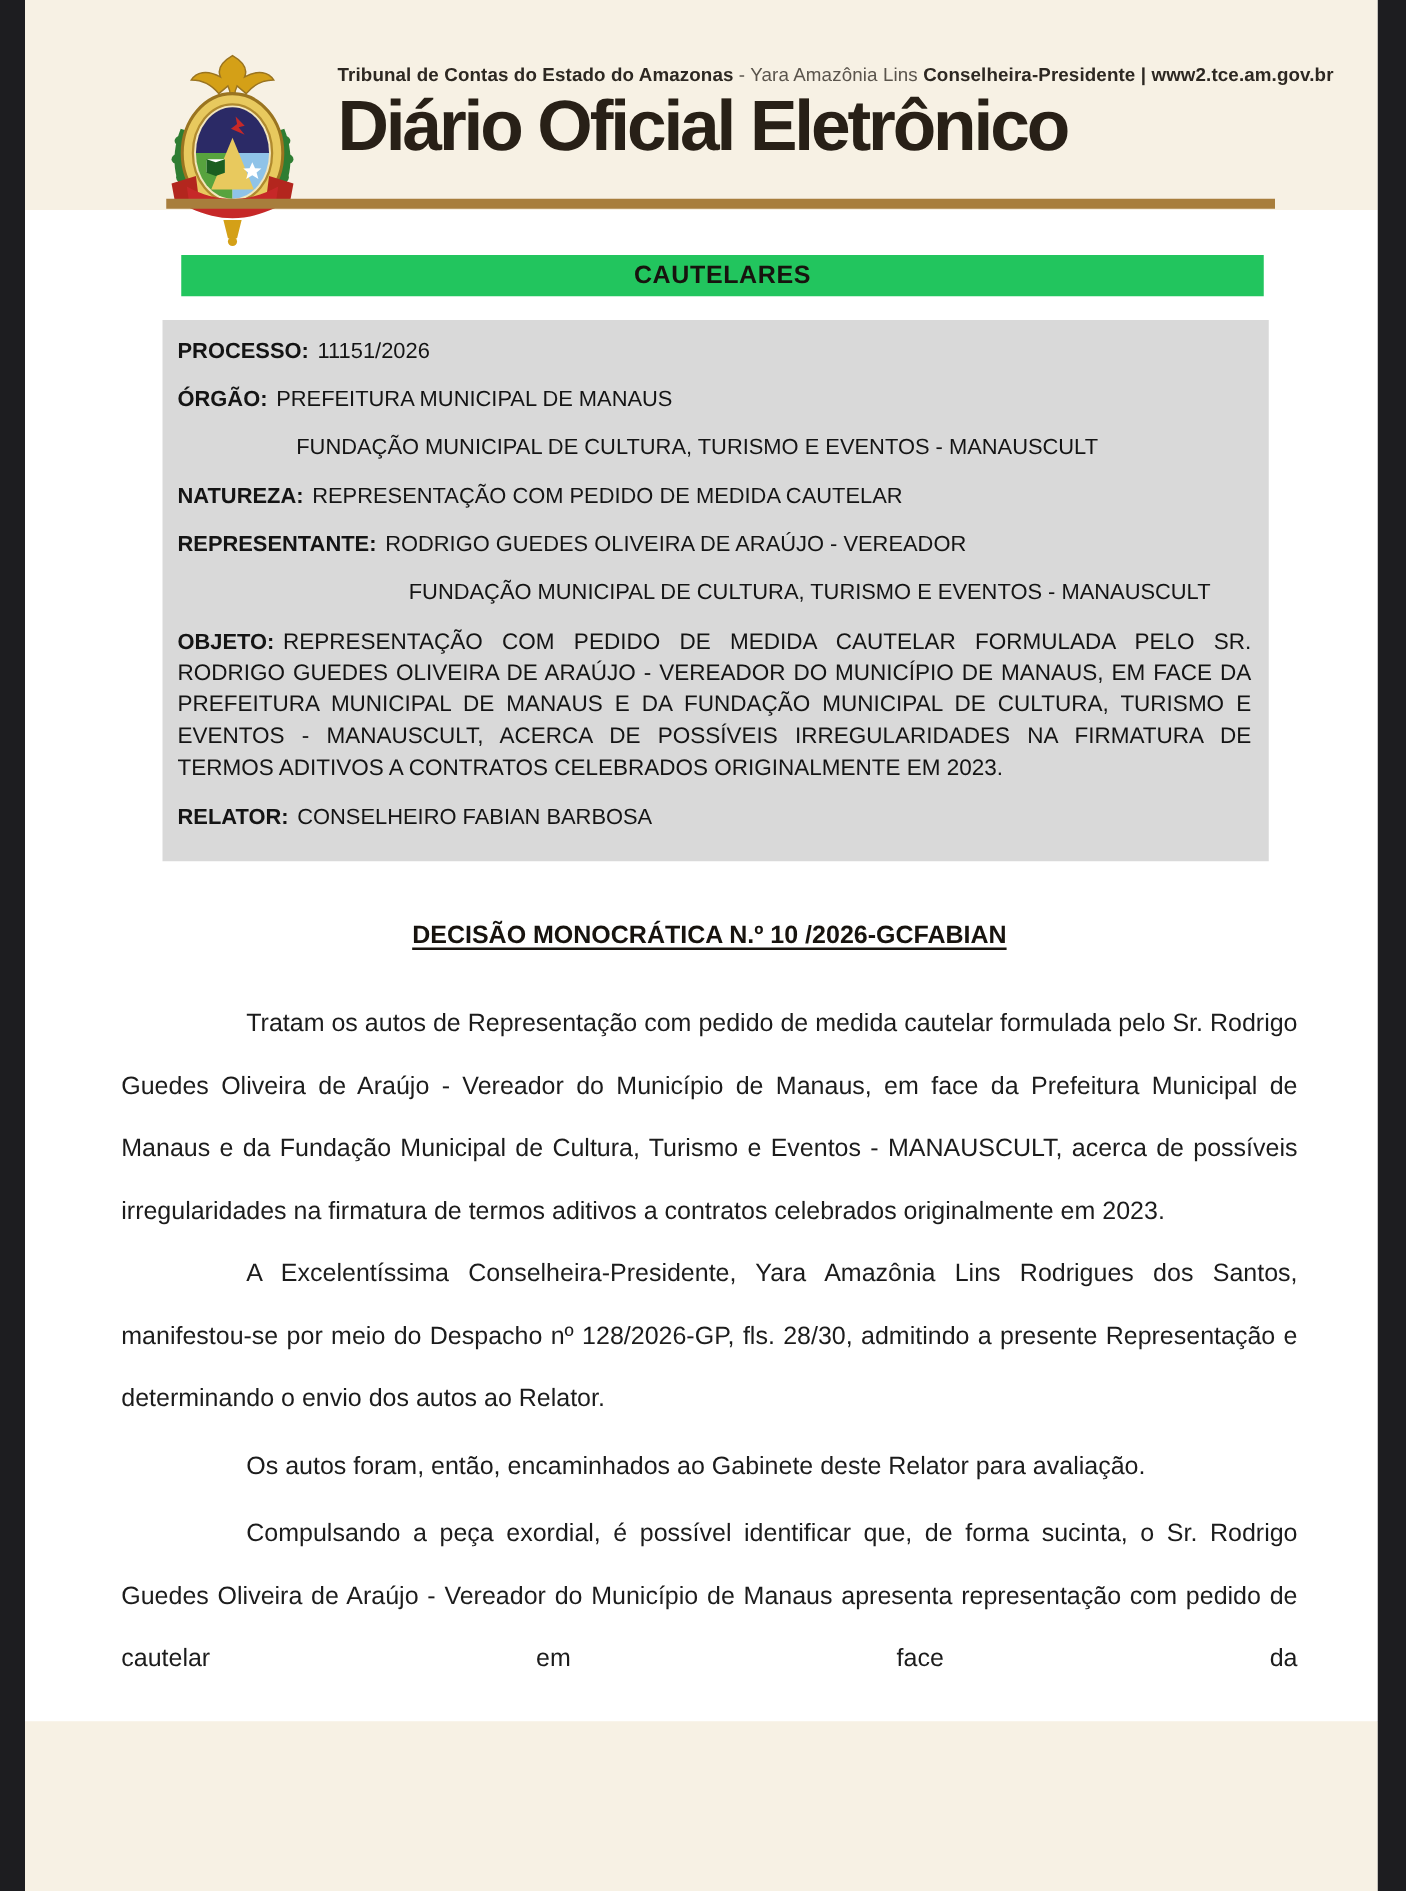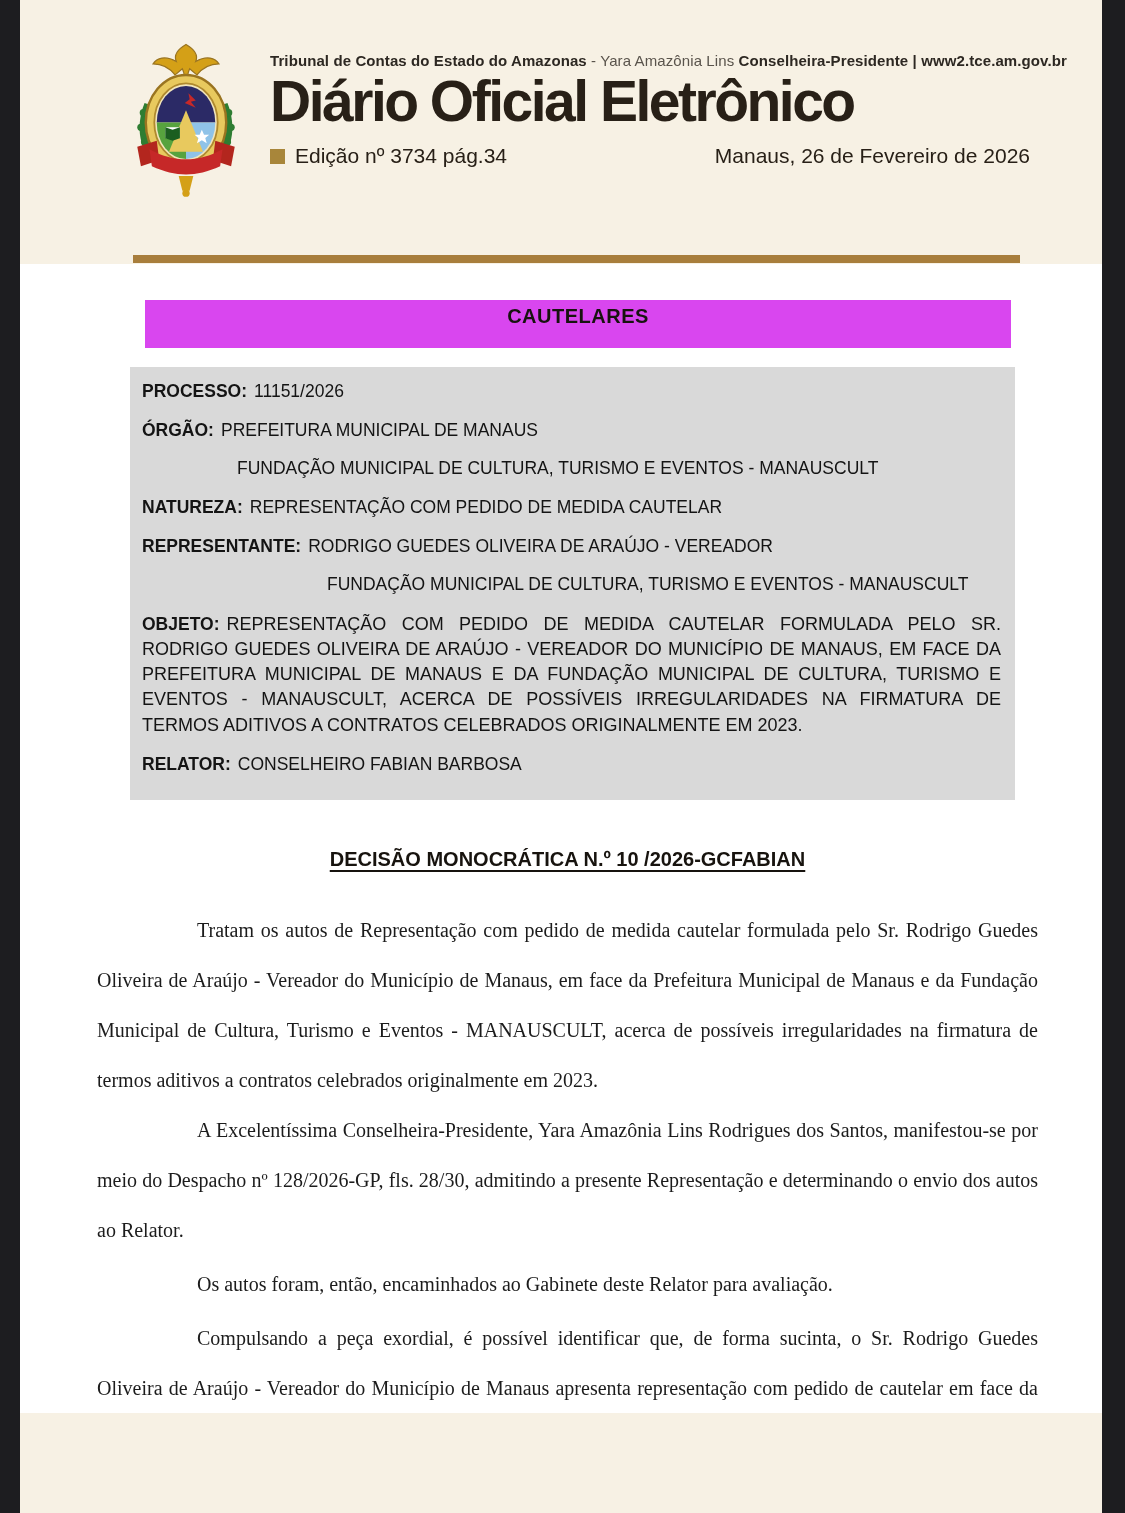--- a/index.html
+++ b/index.html
@@ -2,52 +2,52 @@
 <html><head>
 <meta charset="utf-8">
 <style>
   * { margin:0; padding:0; box-sizing:border-box; }
   html, body { width:1125px; height:1513px; overflow:hidden; }
   body { background:#1d1d20; font-family:"Liberation Sans", sans-serif; }
   .page { position:relative; margin-left:20px; width:1082px; height:1513px;
           display:flex; flex-direction:column; background:#ffffff; }
 
   
-  .header { position:relative; height:264px; background:#f7f1e4; flex:0 0 auto; }
+  .header { position:relative; height:168px; background:#f7f1e4; flex:0 0 auto; }
   .crest-lg { position:absolute; left:103px; top:42px; width:126px; height:156px; }
   .hdr-right { position:absolute; left:250px; top:52px; width:760px; }
   .topline { font-size:15px; color:#5a544c; white-space:nowrap; letter-spacing:0.1px; }
   .topline .b { font-weight:bold; color:#2d2822; }
   .doc-title { margin-top:4px; font-size:57px; font-weight:800; color:#282017;
                letter-spacing:-2.5px; line-height:1.0; white-space:nowrap; }
   .ed-row { margin-top:14px; display:flex; align-items:center; font-size:21px; color:#282017; }
   .gold-sq { width:15px; height:15px; background:#a8863a; margin-right:10px; flex:0 0 auto; }
   .ed-date { margin-left:auto; }
   .brown-bar { position:absolute; left:113px; bottom:1px; width:887px; height:8px; background:#a87e3c; }
 
   
   .content { flex:1 1 auto; background:#ffffff; padding:36px 64px 0 77px; }
-  .banner { margin:0 27px 0 48px; height:48px; background:#d946ef; text-align:center;
+  .banner { margin:0 27px 0 48px; height:33px; background:#22c55e; text-align:center;
             line-height:33px; font-size:20px; font-weight:bold; color:#17130e; letter-spacing:0.5px; }
   .graybox { margin:19px 23px 0 33px; background:#d9d9d9; padding:13px 14px 20px 12px;
              font-size:17.5px; color:#141414; }
   .pb-row { margin-bottom:15px; line-height:1.35; }
   .pb-label { font-weight:bold; margin-right:7px; }
   .pb-indent-1 { padding-left:95px; }
   .pb-indent-2 { padding-left:185px; }
   .pb-objeto { text-align:justify; line-height:1.4; margin-bottom:15px; font-size:18px; }
   .pb-objeto .pb-label { font-size:17.5px;margin-top:13px; }
   .pb-last { margin-bottom:4px; }
 
   .decision-title { margin-top:48px; text-align:center; font-size:20px; font-weight:bold;
                     color:#17130e; }
   .decision-title span { text-decoration:underline; text-underline-offset:4px;text-align:center; }
 
   .paragraphs { margin-top:34px; font-size:20px; color:#1c1c1c; }
-  .paragraphs p { text-align:justify; text-indent:100px; line-height:50px; margin:0;font-family:Liberation Serif, serif; }
+  .paragraphs p { text-align:justify; text-indent:100px; line-height:50px; margin:0; }
   .gap-s { margin-top:4px !important; }
   .force-just { text-align-last:justify; }
 
   
   .footer { position:relative; flex:0 0 auto; height:136px; background:#f7f1e4;
             display:flex; align-items:flex-start; padding:24px 30px 0 135px; }
 </style>
 </head>
 <body>
 
@@ -82,25 +82,20 @@
 
 <div class="page">
 
   <div class="header">
     <svg class="crest-lg">
         <use href="#crest"></use>
       </svg>
     <div class="hdr-right">
       <div class="topline"><span class="b">Tribunal de Contas do Estado do Amazonas</span><span> - Yara Amazônia Lins </span><span class="b">Conselheira-Presidente | www2.tce.am.gov.br</span></div>
       <div class="doc-title">Diário Oficial Eletrônico</div>
-      <div class="ed-row">
-        <span class="gold-sq"></span>
-        <span>Edição nº 3734 pág.34</span>
-        <span class="ed-date">Manaus, 26 de Fevereiro de 2026</span>
-      </div>
     </div>
     <div class="brown-bar"></div>
   </div>
 
   <div class="content">
 
     <div class="banner">CAUTELARES</div>
 
     <div class="graybox">
       <div class="pb-row"><span class="pb-label">PROCESSO:</span><span>11151/2026</span></div>

